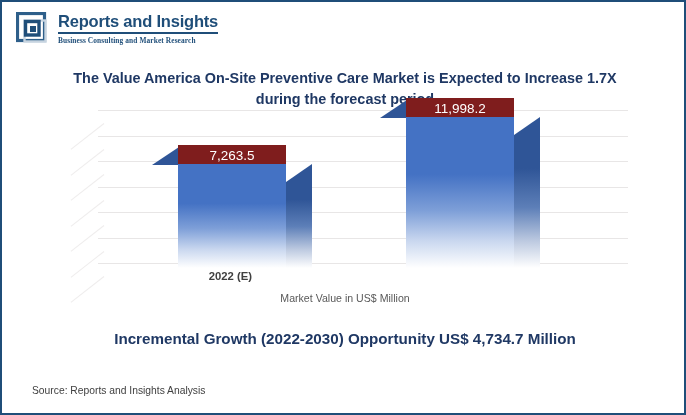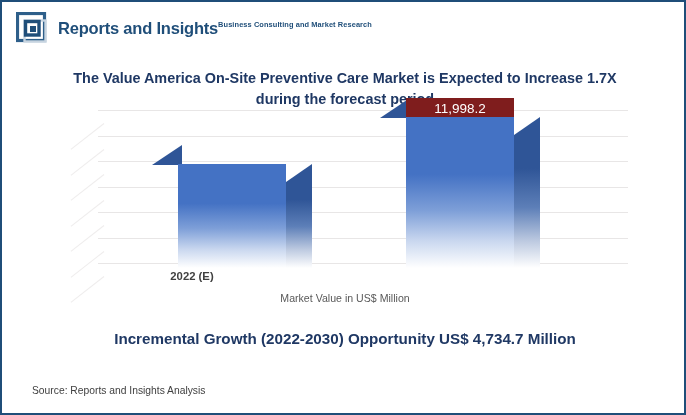--- a/index.html
+++ b/index.html
@@ -29,21 +29,21 @@
     align-items: center;
     gap: 8px;
   }
   #logo-mark {
     width: 34px;
     height: 34px;
     flex: 0 0 34px;
   }
   #logo-text {
     display: flex;
-    flex-direction: row;
+    flex-direction: column;
   }
   #logo-title {
     font-size: 16.5px;
     font-weight: bold;
     color: #1F4E79;
     letter-spacing: -0.2px;
     line-height: 1.05;
     white-space: nowrap;
   }
   #logo-rule {
@@ -51,20 +51,21 @@
     background: #1F4E79;
     margin: 2px 0 2px 0;
     width: 100%;
   }
   #logo-sub {
     font-size: 7.4px;
     font-weight: bold;
     color: #1F4E79;
     letter-spacing: 0.1px;
     white-space: nowrap;
+    font-family: Liberation Serif, serif;
   }
 
   
   #chart-title {
     position: absolute;
     left: 50px;
     top: 66px;
     width: 586px;
     text-align: center;
     font-size: 14.4px;
@@ -132,21 +133,21 @@
     background: #2F5597;
   }
 
   
   .cat-label {
     position: absolute;
     top: 268px;
     font-size: 11.3px;
     font-weight: bold;
     color: #404040;
-    text-align: center;
+    text-align: right;
   }
   #axis-label {
     position: absolute;
     top: 290px;
     left: 0;
     width: 686px;
     text-align: center;
     font-size: 10.6px;
     color: #595959;
   }
@@ -208,20 +209,21 @@
     <div class="griddepth" style="top:38.5px"></div>
     <div class="griddepth" style="top:64px"></div>
     <div class="griddepth" style="top:89.5px"></div>
     <div class="griddepth" style="top:115px"></div>
     <div class="griddepth" style="top:140.5px"></div>
     <div class="griddepth" style="top:166px"></div>
 
     <div class="bar3d" style="left:116px; width:108px; height:104px;">
       <div class="bar-top-left-wedge" style="left:-26px; top:-19px; width:30px; height:20px;
                   clip-path: polygon(0 100%, 100% 0, 100% 100%);"></div>
+      <div class="bar-top" style="top:-19px; width:108px; height:20px;">7,263.5</div>
       <div class="bar-side" style="left:108px; width:26px; height:104px;"></div>
       <div class="bar-front" style="height:104px;"></div>
     </div>
 
     <div class="bar3d" style="left:344px; width:108px; height:151px;">
       <div class="bar-top-left-wedge" style="left:-26px; top:-19px; width:30px; height:20px;
                   clip-path: polygon(0 100%, 100% 0, 100% 100%);"></div>
       <div class="bar-top" style="top:-19px; width:108px; height:20px;">11,998.2</div>
       <div class="bar-side" style="left:108px; width:26px; height:151px;"></div>
       <div class="bar-front" style="height:151px;"></div>

